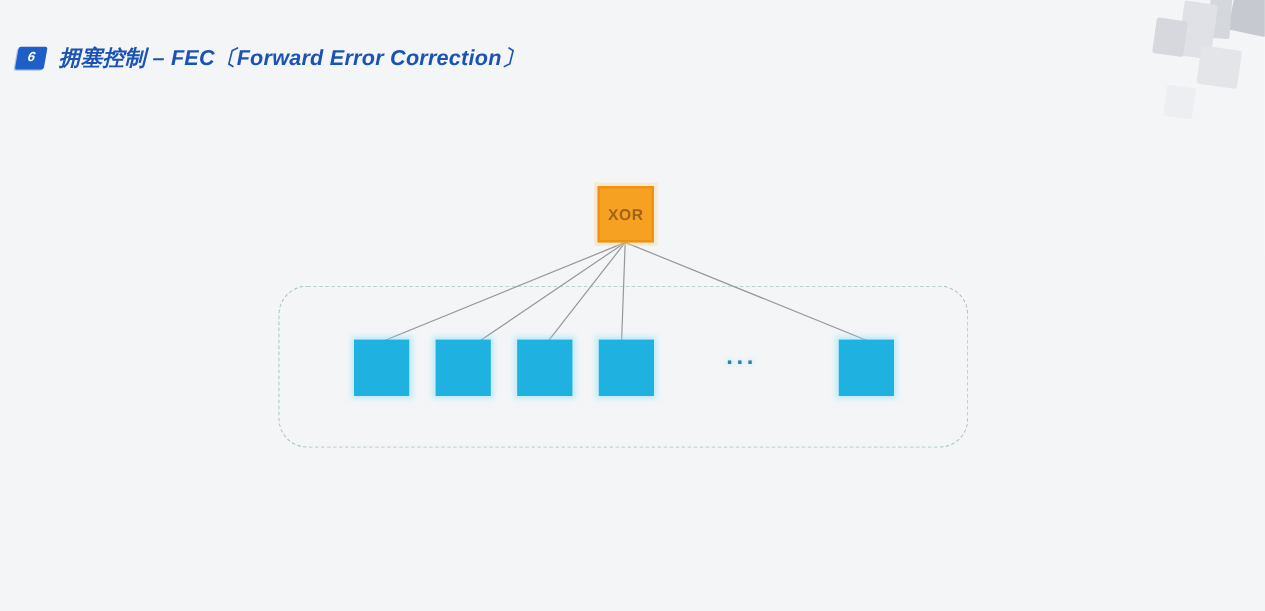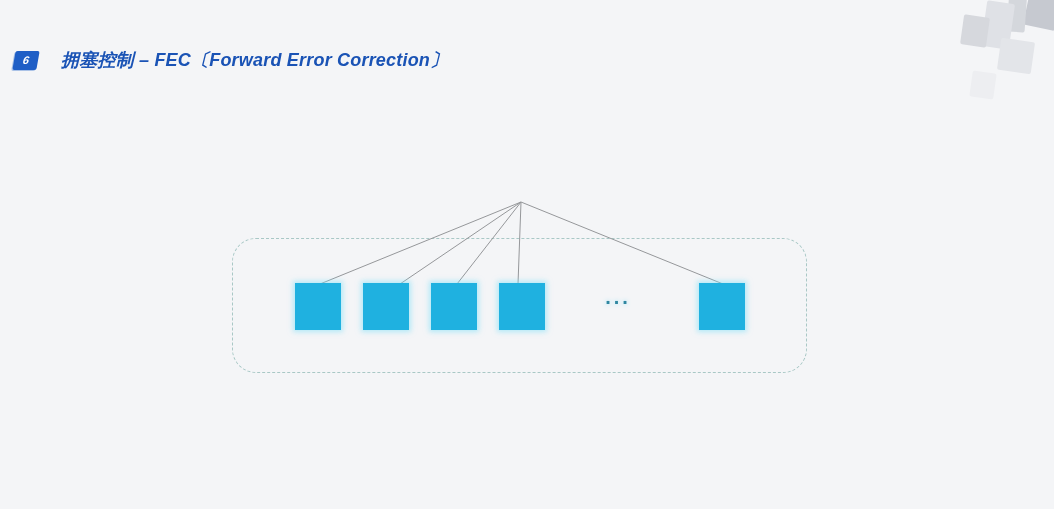--- a/index.html
+++ b/index.html
@@ -15,21 +15,21 @@
   
   .header{position:absolute;left:14px;top:36px;display:flex;align-items:center;gap:11px;}
   .badge{
     display:inline-block;width:24px;height:19px;line-height:19px;
     background:var(--badge-blue);color:#ffffff;text-align:center;
     font-size:11px;font-weight:bold;font-style:italic;
     transform:skewX(-10deg);border-radius:2px;
     box-shadow:-1px 1px 0 rgba(120,160,220,.6);
   }
   .title{
-    margin:12px;font-size:18px;font-weight:bold;font-style:italic;
+    margin:0;font-size:18px;font-weight:bold;font-style:italic;
     color:var(--title-blue);letter-spacing:.2px;white-space:nowrap;
   }
   
   .edge-layer{position:absolute;left:0;top:0;z-index:2;}
   
   .group-box{
     position:absolute;z-index:1;
     border:1px dashed var(--group-border);
     background:transparent;
   }
@@ -80,20 +80,21 @@
   <svg class="edge-layer" width="1054" height="509">
       <line x1="521" y1="202" x2="320" y2="284" stroke="#95979a" stroke-width="1"></line>
       <line x1="521" y1="202" x2="400" y2="284" stroke="#95979a" stroke-width="1"></line>
       <line x1="521" y1="202" x2="457" y2="284" stroke="#95979a" stroke-width="1"></line>
       <line x1="521" y1="202" x2="518" y2="284" stroke="#95979a" stroke-width="1"></line>
       <line x1="521" y1="202" x2="723" y2="284" stroke="#95979a" stroke-width="1"></line>
     </svg>
 
   <div class="group-box" style="left: 232px; top: 238px; width: 573px; height: 133px; border-radius: 24px;"></div>
 
+  <div class="xor-node" style="left: 498px; top: 155px; width: 47px; height: 47px;">XOR</div>
 
   <div>
       <div class="packet" style="left: 295px; top: 283px; width: 46px; height: 47px;"></div>
       <div class="packet" style="left: 363px; top: 283px; width: 46px; height: 47px;"></div>
       <div class="packet" style="left: 431px; top: 283px; width: 46px; height: 47px;"></div>
       <div class="packet" style="left: 499px; top: 283px; width: 46px; height: 47px;"></div>
       <div class="packet" style="left: 699px; top: 283px; width: 46px; height: 47px;"></div>
     </div>
 
   <div class="ellipsis" style="left: 598px; top: 290px;">...</div>

